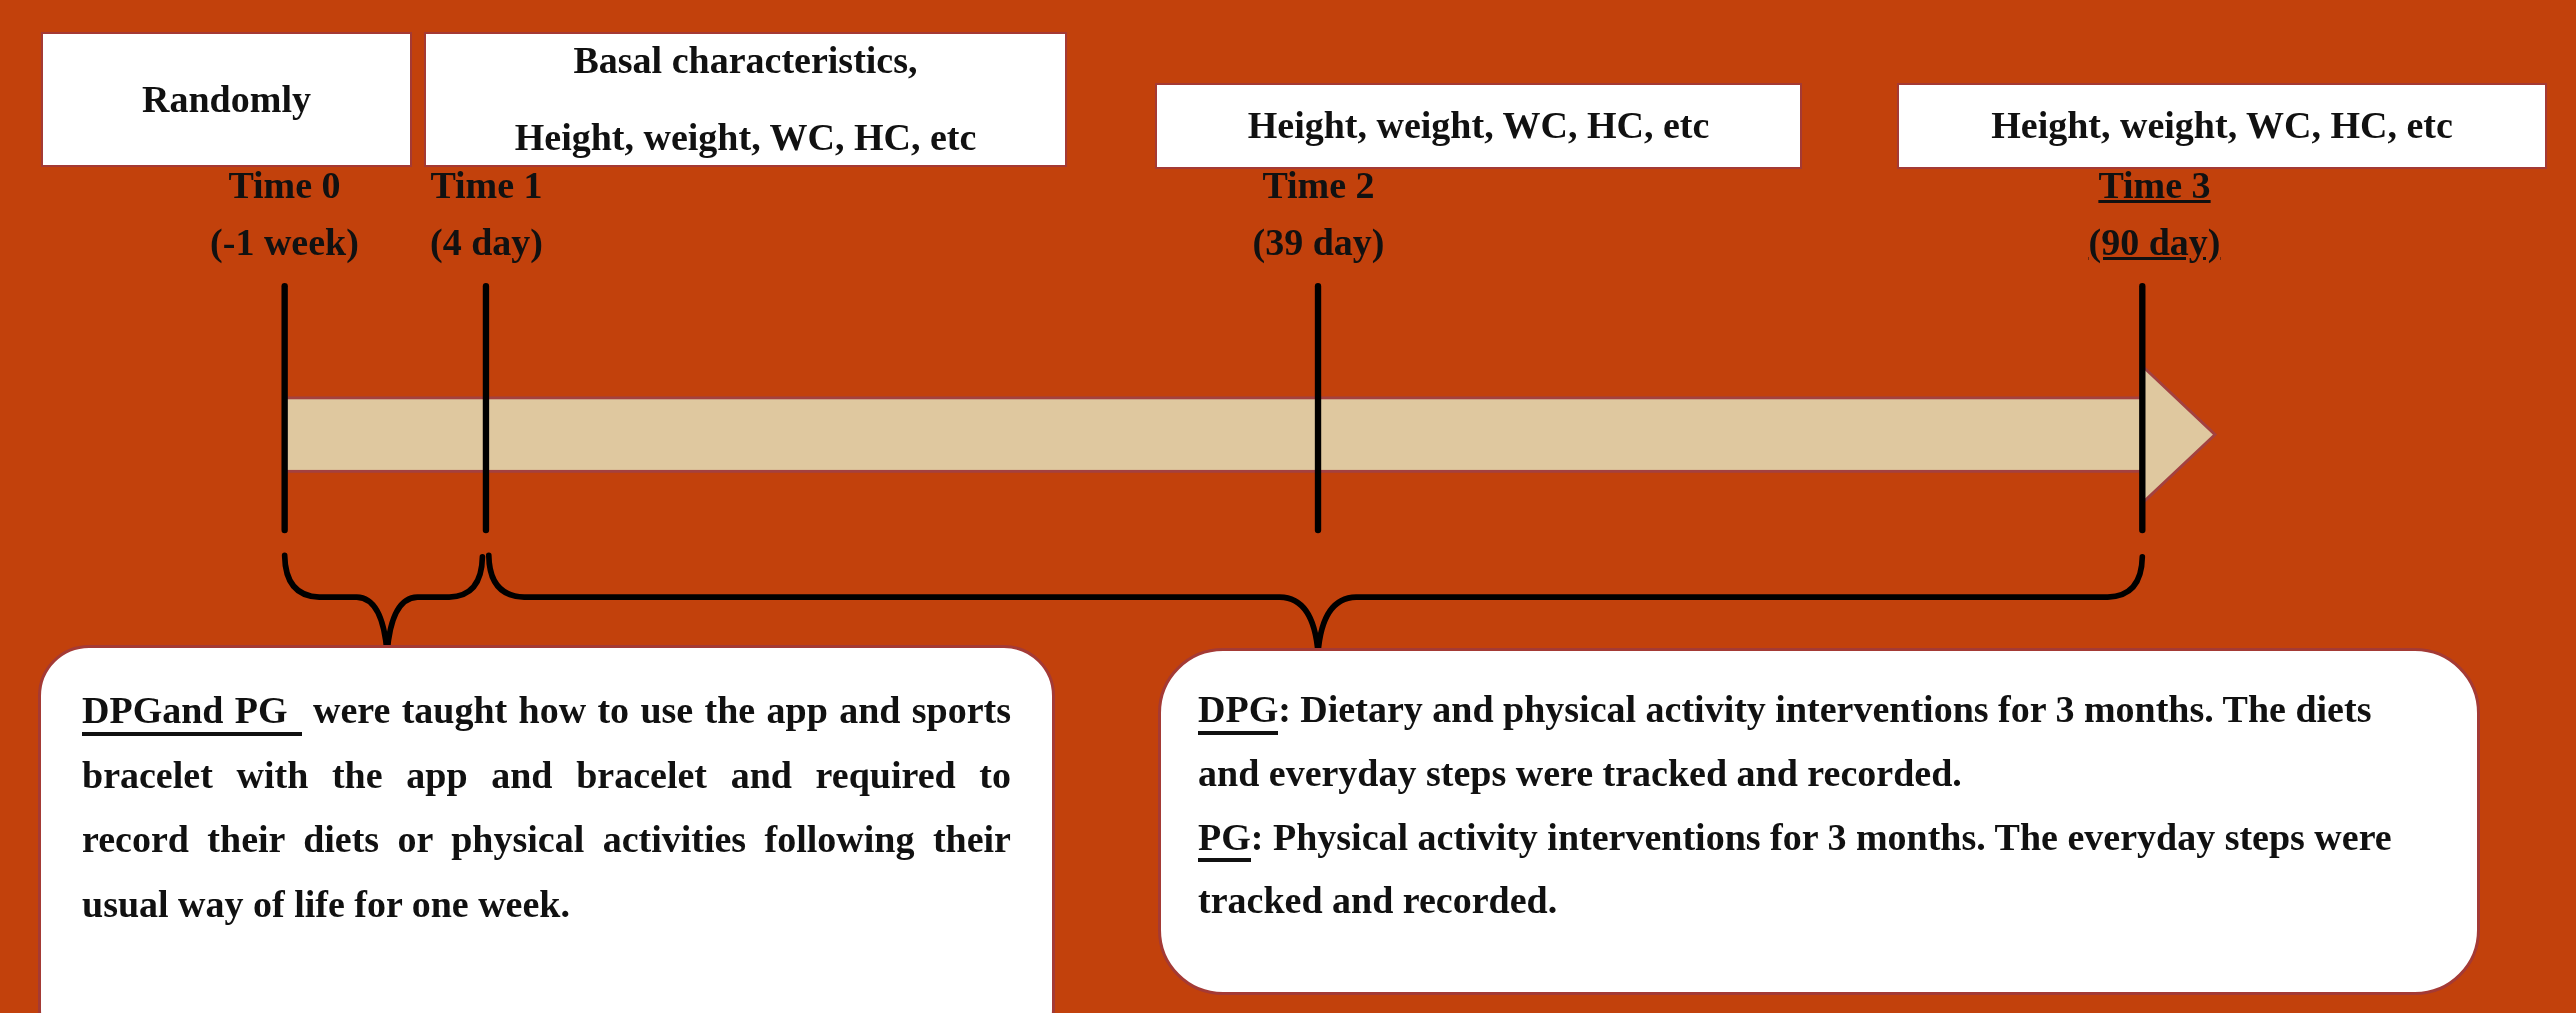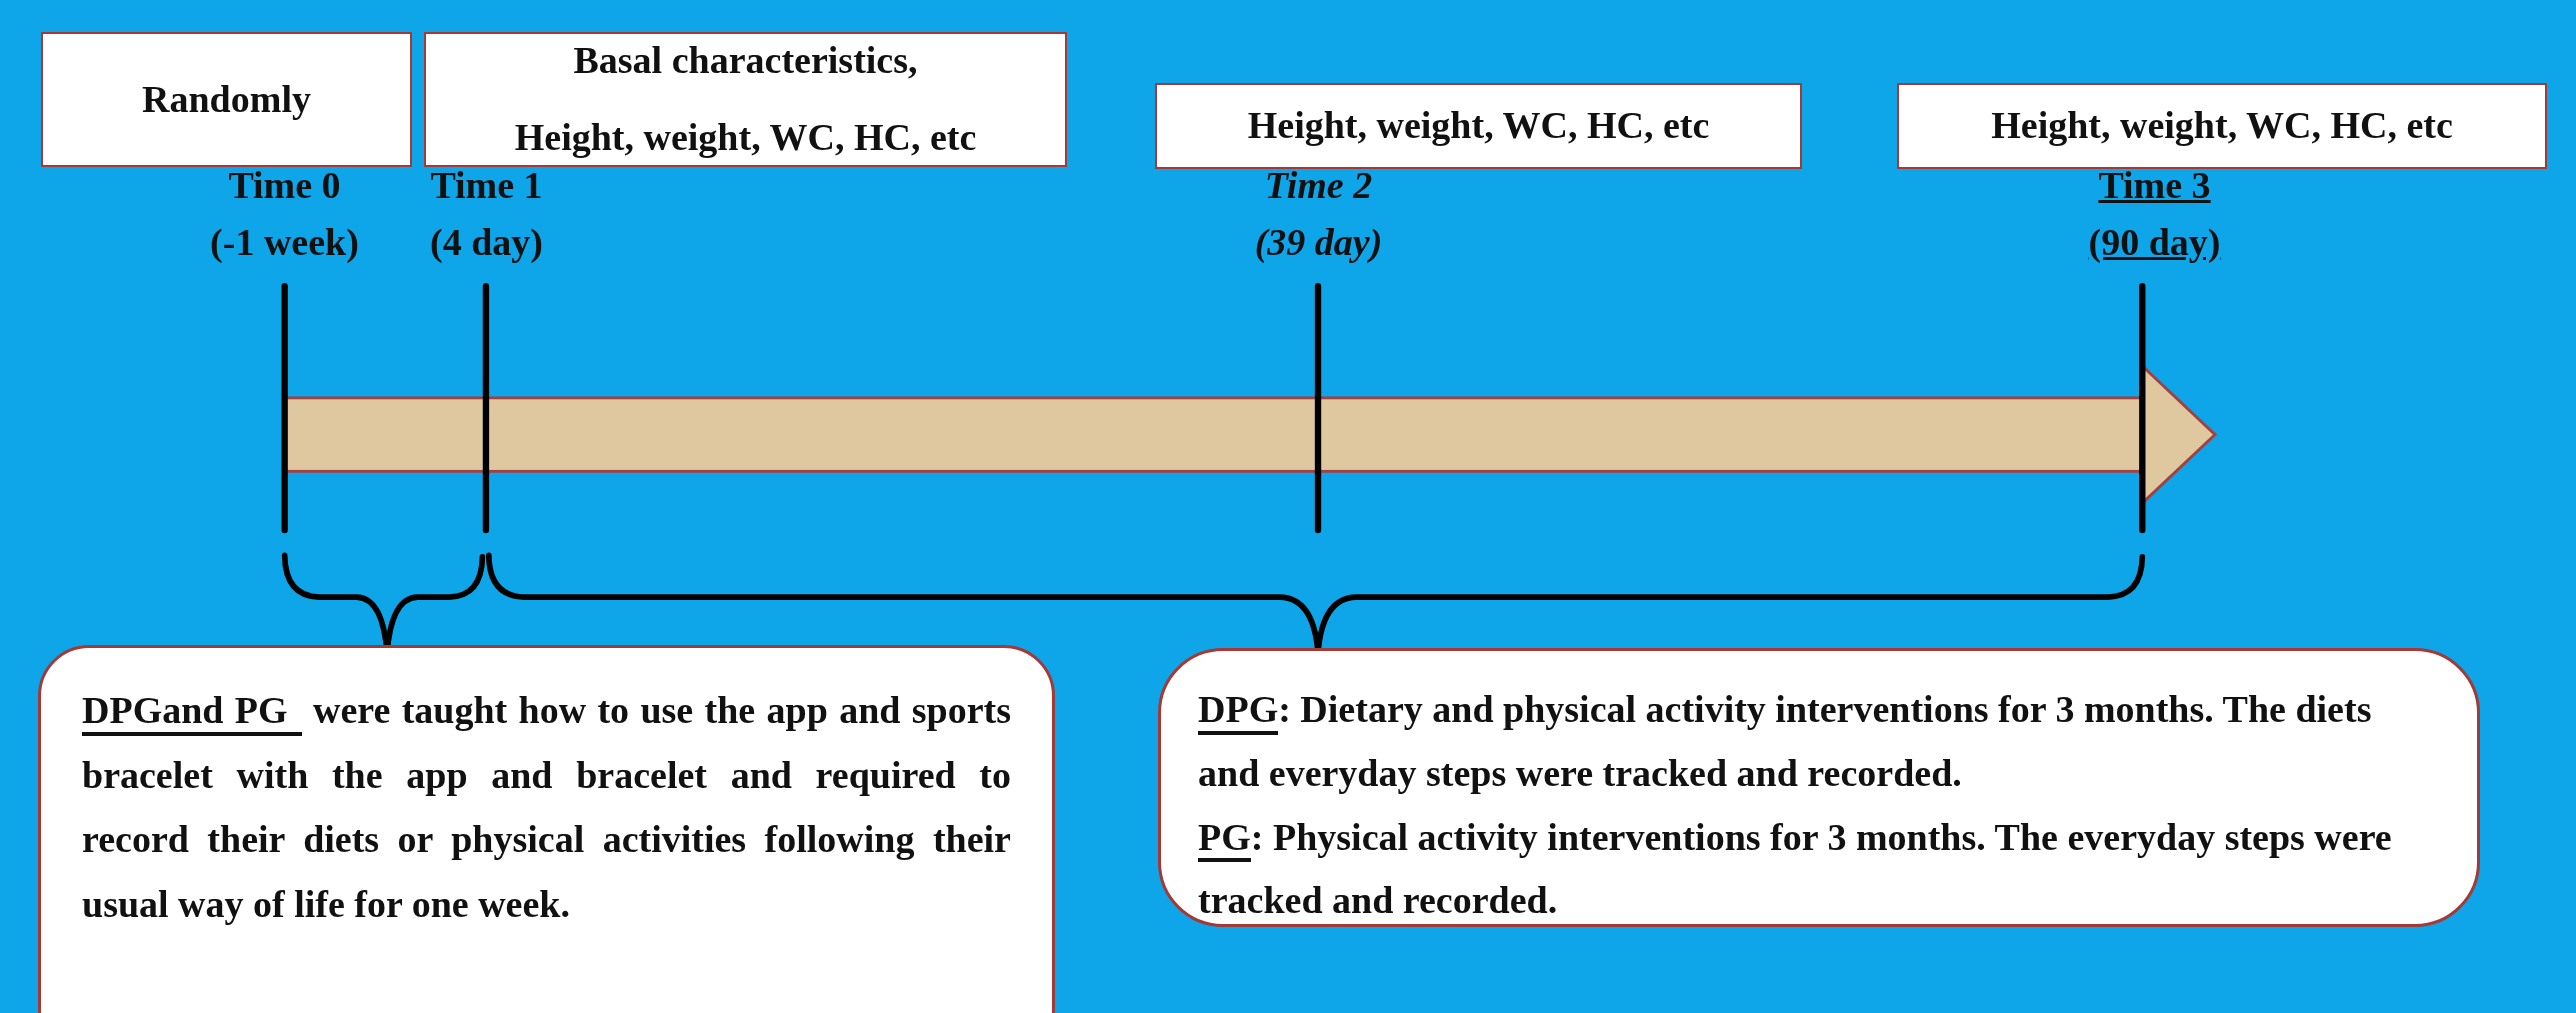--- a/index.html
+++ b/index.html
@@ -1,20 +1,20 @@
 <!DOCTYPE html>
 <html style="font-size:11.3px"><head>
 <meta charset="utf-8">
 <style>
   html, body { margin: 0; padding: 0; background: #ffffff; }
   #canvas {
     position: relative;
     width: 2576px;
     height: 1014px;
-    background: #0ea5e9;
+    background: #c2410c;
     font-family: "Liberation Serif", "DejaVu Serif", serif;
     font-weight: bold;
     color: #111111;
     overflow: hidden;
   }
   svg.layer { position: absolute; left: 0; top: 0; }
 
   
   .mbox {
     position: absolute;
@@ -49,21 +49,21 @@
   .note-left {
     left: 38px; top: 645px;
     width: 1017px; height: 415px;
     border-radius: 51px;
     padding: 30px 41px 0 41px;
     line-height: 1.7;
     text-align: justify;
   }
   .note-right {
     left: 1158px; top: 648px;
-    width: 1322px; height: 279px;
+    width: 1322px; height: 347px;
     border-radius: 65px;
     padding: 27px 37px 0 37px;
     line-height: 1.68;
     text-align: left;
   }
   .note p { margin: 0; }
   .u {
     border-bottom: 4.2px solid #111111;
     padding-bottom: 0.7px;
   }
@@ -108,21 +108,21 @@
   </div>
 
   <div class="tlabel" style="left:122px; top:157px;text-align:center;">
     <div>Time 0</div>
     <div>(-1 week)</div>
   </div>
   <div class="tlabel" style="left:324px; top:157px;">
     <div>Time 1</div>
     <div>(4 day)</div>
   </div>
-  <div class="tlabel" style="left:1156px; top:157px;font-style:italic;">
+  <div class="tlabel" style="left:1156px; top:157px;">
     <div>Time 2</div>
     <div>(39 day)</div>
   </div>
   <div class="tlabel" style="left:1992px; top:157px;text-decoration:underline;">
     <div>Time 3</div>
     <div>(90 day)</div>
   </div>
 
   <div class="note note-left">
     <p><span class="u u-trail">DPGand PG</span> <span>were taught how to use the app and sports bracelet with the app and bracelet and required to record their diets or physical activities following their usual way of life for one week.</span></p>

